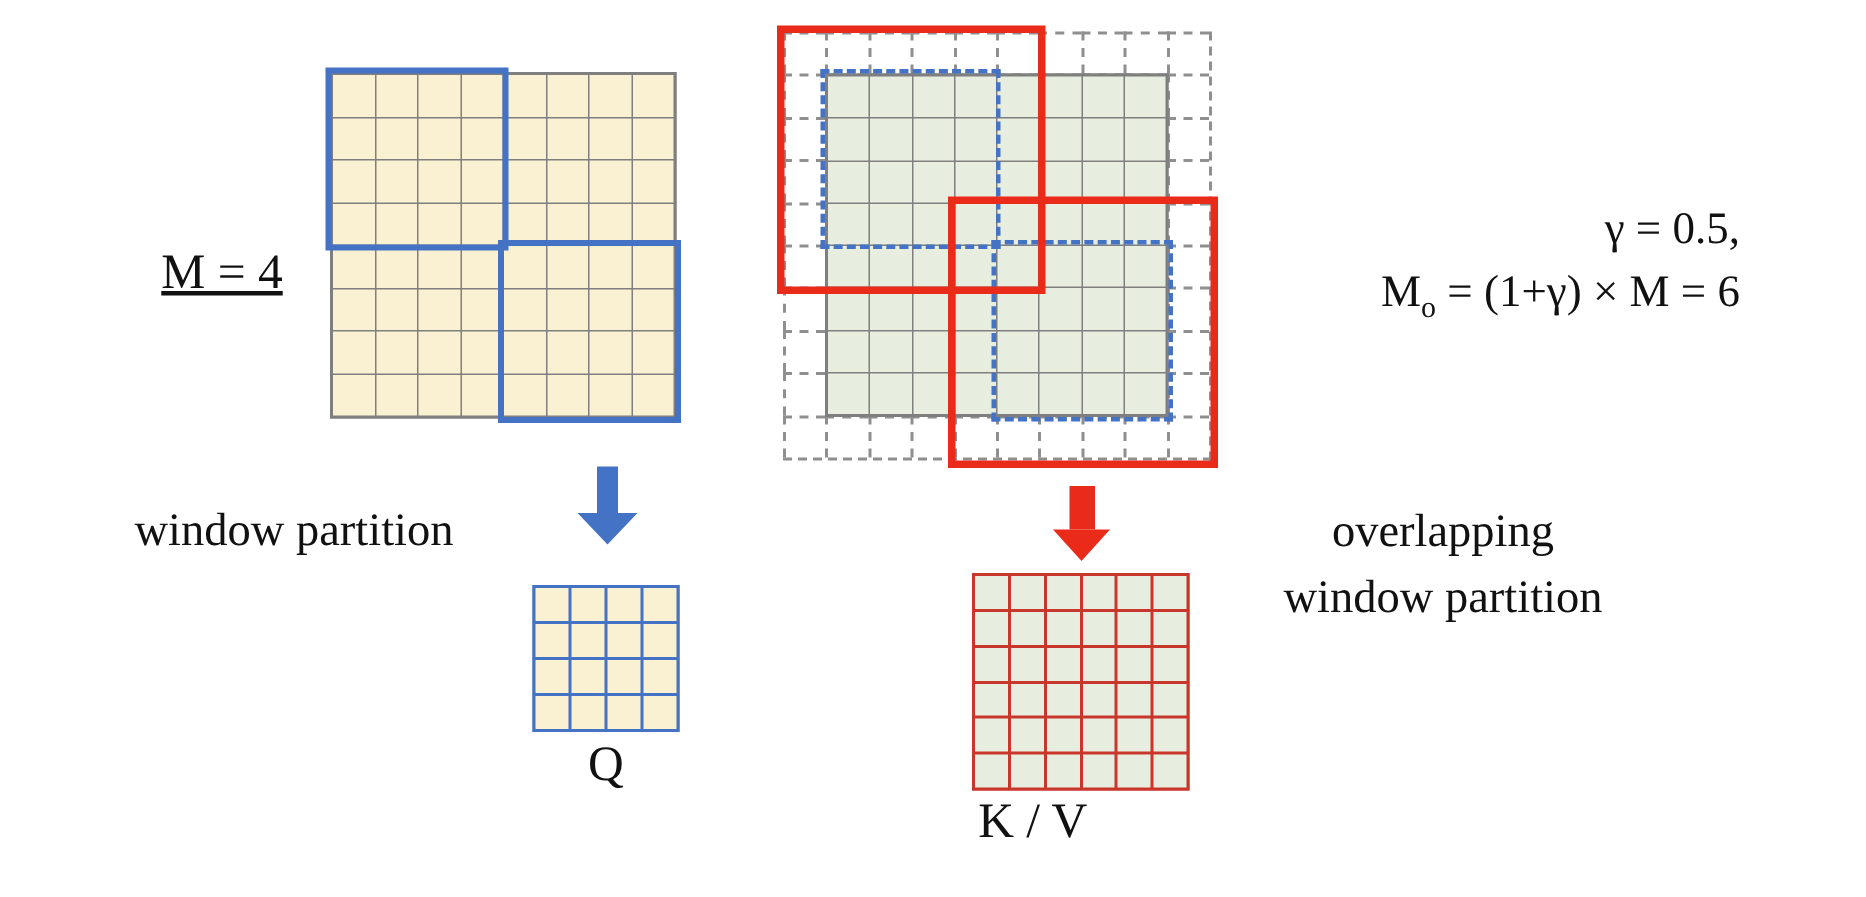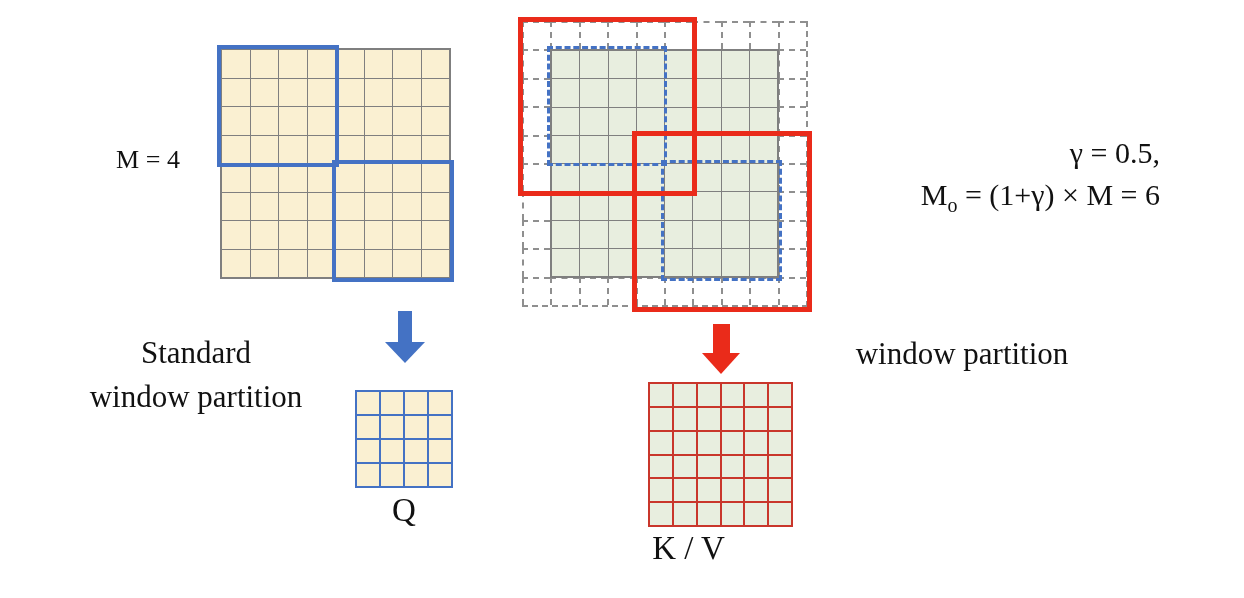--- a/index.html
+++ b/index.html
@@ -32,21 +32,21 @@
 
   
   .arrowbox { position:absolute; }
   .shaft { margin:0 auto; }
   .blue-arrow .shaft { width:14px; height:31px; background:var(--blue); }
   .blue-arrow .head  { width:0; height:0; border-left:20px solid transparent; border-right:20px solid transparent; border-top:21px solid var(--blue); }
   .red-arrow .shaft { width:17px; height:29px; background:var(--red); }
   .red-arrow .head  { width:0; height:0; border-left:19px solid transparent; border-right:19px solid transparent; border-top:21px solid var(--red); }
 
   
-  .m-label   { left:82px; top:145px; width:132px; font-size:26px; }
+  .m-label   { left:82px; top:164px; width:132px; font-size:33px;text-decoration:underline; }
   .caption   { font-size:31px; line-height:1.42; }
   .left-caption  { left:28px;  top:331px; width:336px; }
   .right-caption { left:795px; top:332px; width:334px; }
   .formula-block { left:810px; top:136px; width:350px; font-size:30px; line-height:1.15;text-align:right; }
   .formula-line2 { margin-top:7px; }
   .formula-block sub { font-size:20px; }
   .out-label { font-size:33px; }
   .q-label  { left:355px; top:492px; width:98px; }
   .kv-label { left:616px; top:530px; width:145px; }
 </style>
@@ -127,21 +127,20 @@
     <div class="win std-win" style="left:-3px; top:-3px; width:122px; height:122px;"></div>
     <div class="win std-win" style="left:112px; top:112px; width:122px; height:122px;"></div>
   </div>
 
   <div class="arrowbox blue-arrow" style="left:385px; top:311px; width:40px;">
     <div class="shaft"></div>
     <div class="head"></div>
   </div>
 
   <div class="abs txt caption left-caption">
-    <div>Standard</div>
     <div>window partition</div>
   </div>
 
   <div class="abs grid q-grid" style="left: 355px; top: 390px; width: 98px; height: 98px; display: grid; grid-template-columns: repeat(4, 1fr); grid-template-rows: repeat(4, 1fr);">
       <div class="cell"></div>
       <div class="cell"></div>
       <div class="cell"></div>
       <div class="cell"></div>
       <div class="cell"></div>
       <div class="cell"></div>
@@ -339,20 +338,21 @@
     <div>γ = 0.5,</div>
     <div class="formula-line2"><span>M</span><sub>o</sub><span> = (1+γ) × M = 6</span></div>
   </div>
 
   <div class="arrowbox red-arrow" style="left:702px; top:324px; width:38px;">
     <div class="shaft"></div>
     <div class="head"></div>
   </div>
 
   <div class="abs txt caption right-caption">
+    <div>overlapping</div>
     <div>window partition</div>
   </div>
 
   <div class="abs grid kv-grid" style="left: 648px; top: 382px; width: 145px; height: 145px; display: grid; grid-template-columns: repeat(6, 1fr); grid-template-rows: repeat(6, 1fr);">
       <div class="cell"></div>
       <div class="cell"></div>
       <div class="cell"></div>
       <div class="cell"></div>
       <div class="cell"></div>
       <div class="cell"></div>

